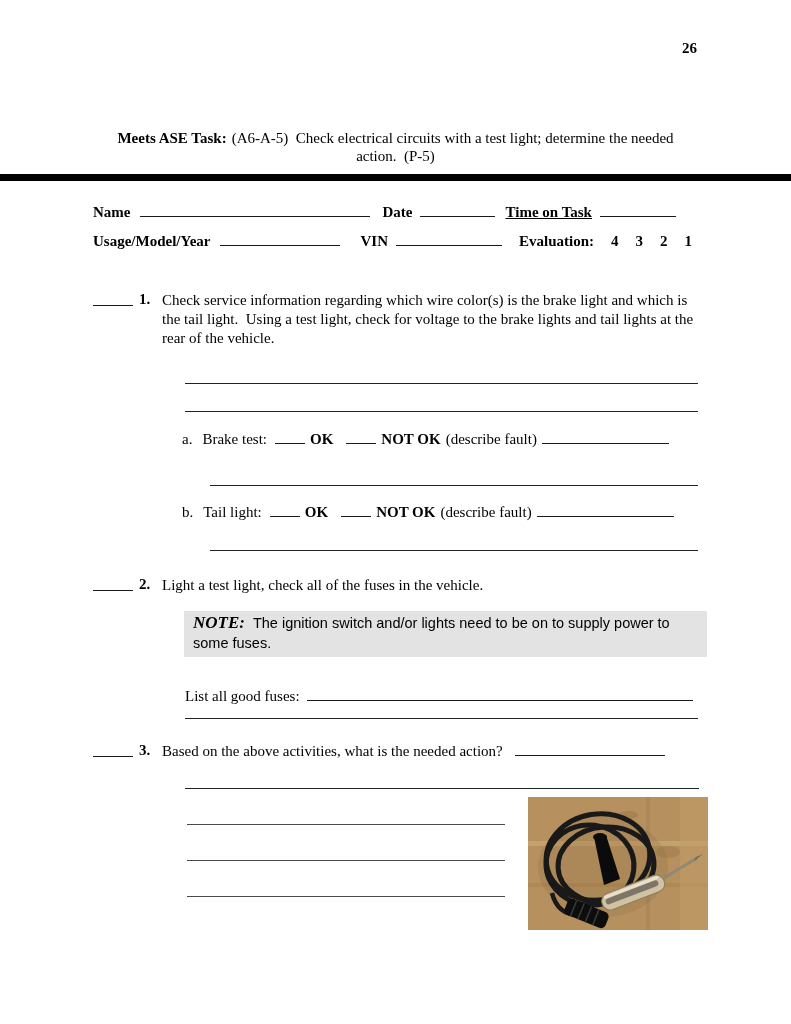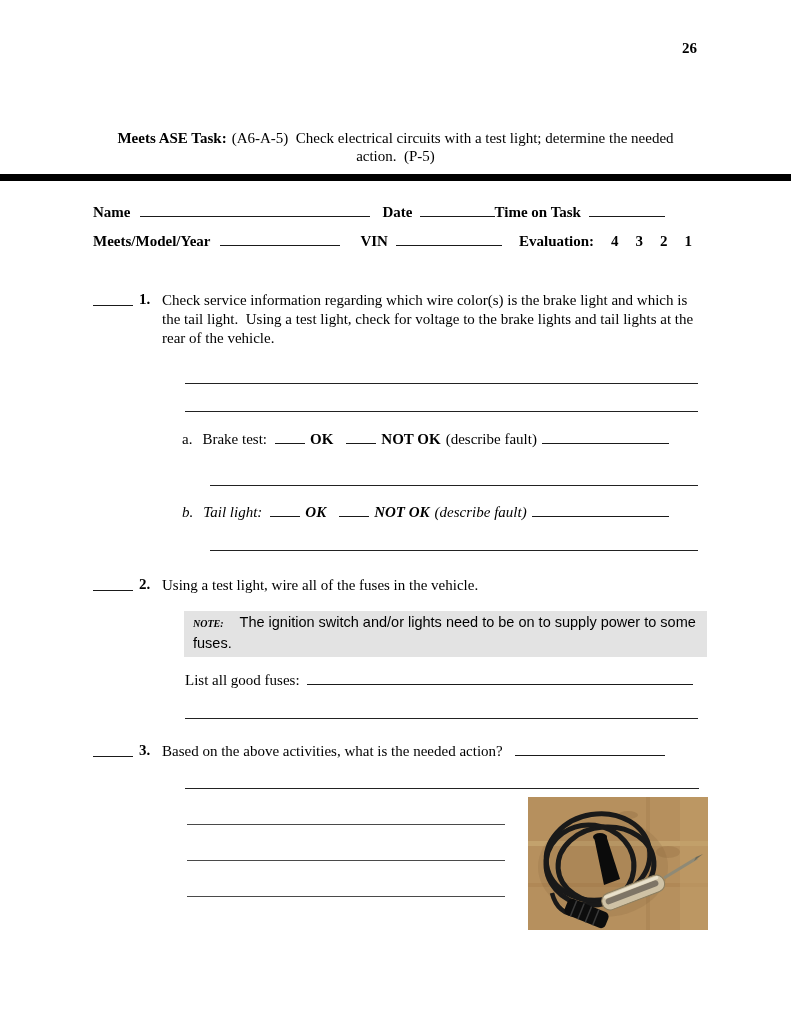--- a/index.html
+++ b/index.html
@@ -24,67 +24,67 @@
   .shortline{position:absolute;height:0;border-top:1.3px solid #4a4a4a;}
   .subrow{position:absolute;left:182px;white-space:nowrap;}
   .sletter{display:inline-block;}
   .slabel{margin-left:10px;}
   .okln{width:30px;margin-left:8px;margin-right:5px;}
   .okln2{width:30px;margin-left:13px;margin-right:5px;}
   .desc{margin-left:5px;margin-right:5px;}
   .notebox{position:absolute;left:184px;top:611px;width:523px;box-sizing:border-box;
            background:#e3e3e3;padding:2px 10px 4px 9px;line-height:19.5px;
            font-family:"Liberation Sans",sans-serif;font-size:14.5px;}
-  .notelabel{font-family:"Liberation Serif",serif;font-size:10px;font-weight:bold;
-             font-style:italic;margin-right:16px;}
+  .notelabel{font-family:"Liberation Serif",serif;font-size:17px;font-weight:bold;
+             font-style:italic;margin-right:8px;}
   .notetext{white-space:pre-wrap;}
-  .fusesrow{position:absolute;left:185px;top:672px;white-space:nowrap;}
+  .fusesrow{position:absolute;left:185px;top:688px;white-space:nowrap;}
   .photo{position:absolute;left:528px;top:797px;width:180px;height:133px;}
   .photo svg{display:block;width:100%;height:100%;}
 </style>
 </head>
 <body>
 
 <div class="page">
 
   <div class="pageno">26</div>
 
 
   <div class="ase">
     <div><b>Meets ASE Task:</b><span class="wrapws">(A6-A-5)  Check electrical circuits with a test light; determine the needed</span></div>
     <div class="wrapws">action.  (P-5)</div>
   </div>
 
   <div class="rule"></div>
 
-  <div class="inforow" style="top:204px;left:93px;"><b>Name</b><span class="ln" style="width:230px;margin-left:9px;"></span><b style="margin-left:13px;">Date</b><span class="ln" style="width:75px;margin-left:7px;"></span><b style="">Time on Task</b><span class="ln" style="width:76px;margin-left:8px;"></span></div>
+  <div class="inforow" style="top:204px;left:93px;"><b>Name</b><span class="ln" style="width:230px;margin-left:9px;"></span><b style="margin-left:13px;">Date</b><span class="ln" style="width:75px;margin-left:7px;"></span><b style="margin-left:11px;text-decoration:underline;">Time on Task</b><span class="ln" style="width:76px;margin-left:8px;"></span></div>
 
-  <div class="inforow" style="top:233px;left:93px;"><b>Meets/Model/Year</b><span class="ln" style="width:120px;margin-left:10px;"></span><b style="margin-left:20px;">VIN</b><span class="ln" style="width:106px;margin-left:8px;"></span><b style="margin-left:17px;">Evaluation:</b><span class="score">4</span><span class="score">3</span><span class="score">2</span><span class="score">1</span></div>
+  <div class="inforow" style="top:233px;left:93px;"><b>Usage/Model/Year</b><span class="ln" style="width:120px;margin-left:10px;"></span><b style="margin-left:20px;">VIN</b><span class="ln" style="width:106px;margin-left:8px;"></span><b style="margin-left:17px;">Evaluation:</b><span class="score">4</span><span class="score">3</span><span class="score">2</span><span class="score">1</span></div>
 
   <div class="item" style="top:291px;">
     <span class="chk"></span>
     <span class="inum">1.</span>
     <span class="itext wrapws">Check service information regarding which wire color(s) is the brake light and which is the tail light.  Using a test light, check for voltage to the brake lights and tail lights at the rear of the vehicle.</span>
   </div>
 
   <div class="ansline" style="top:383px;left:185px;width:513px;"></div>
   <div class="ansline" style="top:411px;left:185px;width:513px;"></div>
 
   <div class="subrow" style="top:431px;"><span class="sletter">a.</span><span class="slabel">Brake test:</span><span class="ln okln"></span><b>OK</b><span class="ln okln2"></span><b>NOT OK</b><span class="desc">(describe fault)</span><span class="ln" style="width:127px;"></span></div>
 
   <div class="ansline" style="top:485px;left:210px;width:488px;"></div>
 
-  <div class="subrow" style="top:504px;font-style:italic;"><span class="sletter">b.</span><span class="slabel">Tail light:</span><span class="ln okln"></span><b>OK</b><span class="ln okln2"></span><b>NOT OK</b><span class="desc">(describe fault)</span><span class="ln" style="width:137px;"></span></div>
+  <div class="subrow" style="top:504px;"><span class="sletter">b.</span><span class="slabel">Tail light:</span><span class="ln okln"></span><b>OK</b><span class="ln okln2"></span><b>NOT OK</b><span class="desc">(describe fault)</span><span class="ln" style="width:137px;"></span></div>
 
   <div class="ansline" style="top:550px;left:210px;width:488px;"></div>
 
   <div class="item" style="top:576px;">
     <span class="chk"></span>
     <span class="inum">2.</span>
-    <span class="itext wrapws">Using a test light, wire all of the fuses in the vehicle.</span>
+    <span class="itext wrapws">Light a test light, check all of the fuses in the vehicle.</span>
   </div>
 
   <div class="notebox"><span class="notelabel">NOTE:</span><span class="notetext">The ignition switch and/or lights need to be on to supply power to some fuses.</span></div>
 
   <div class="fusesrow"><span>List all good fuses:</span><span class="ln" style="width:386px;margin-left:7px;"></span></div>
 
   <div class="ansline" style="top:718px;left:185px;width:513px;"></div>
 
   <div class="item" style="top:742px;">
     <span class="chk"></span>

